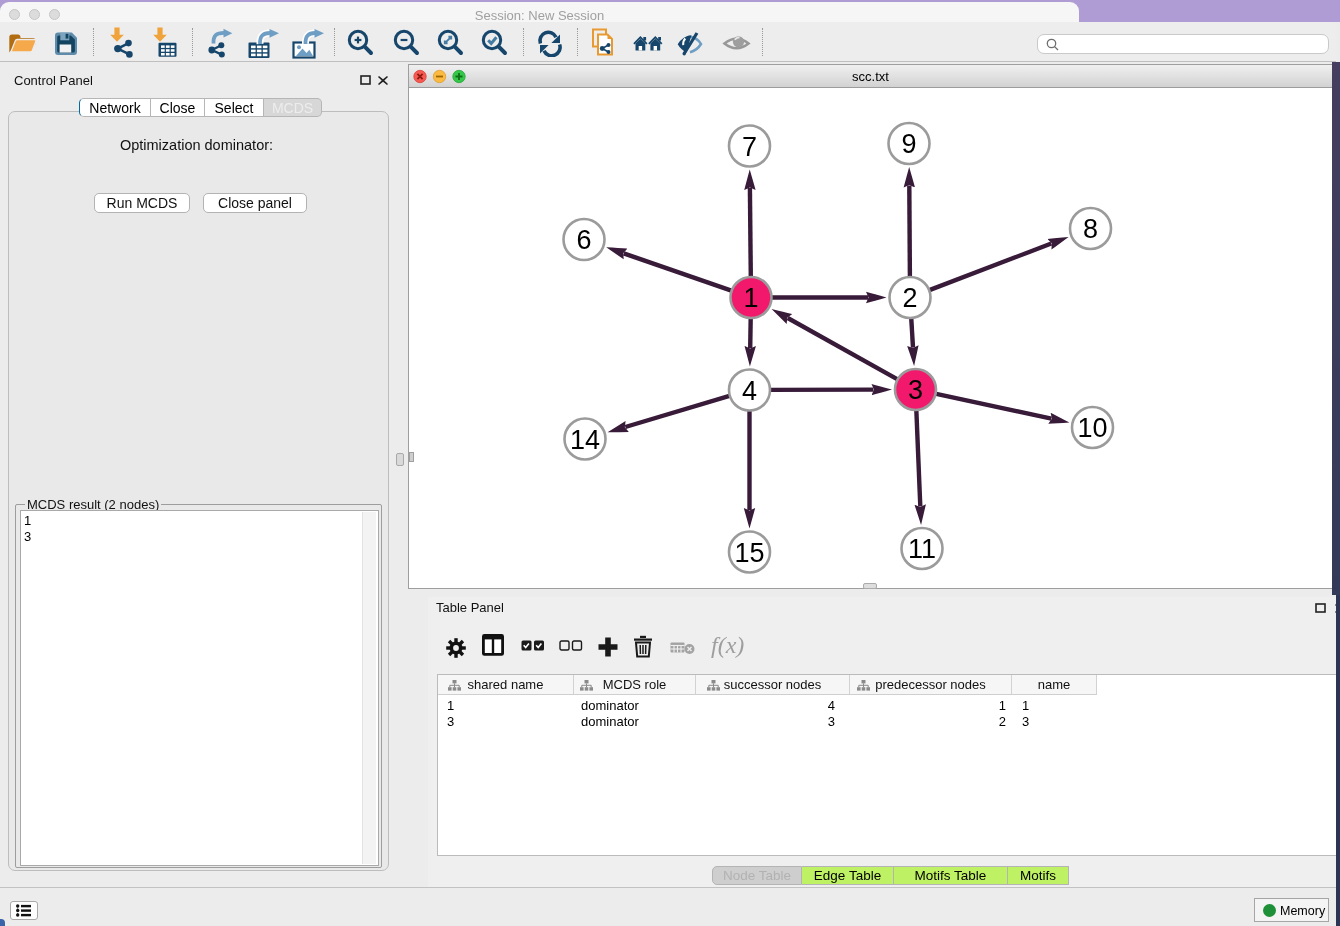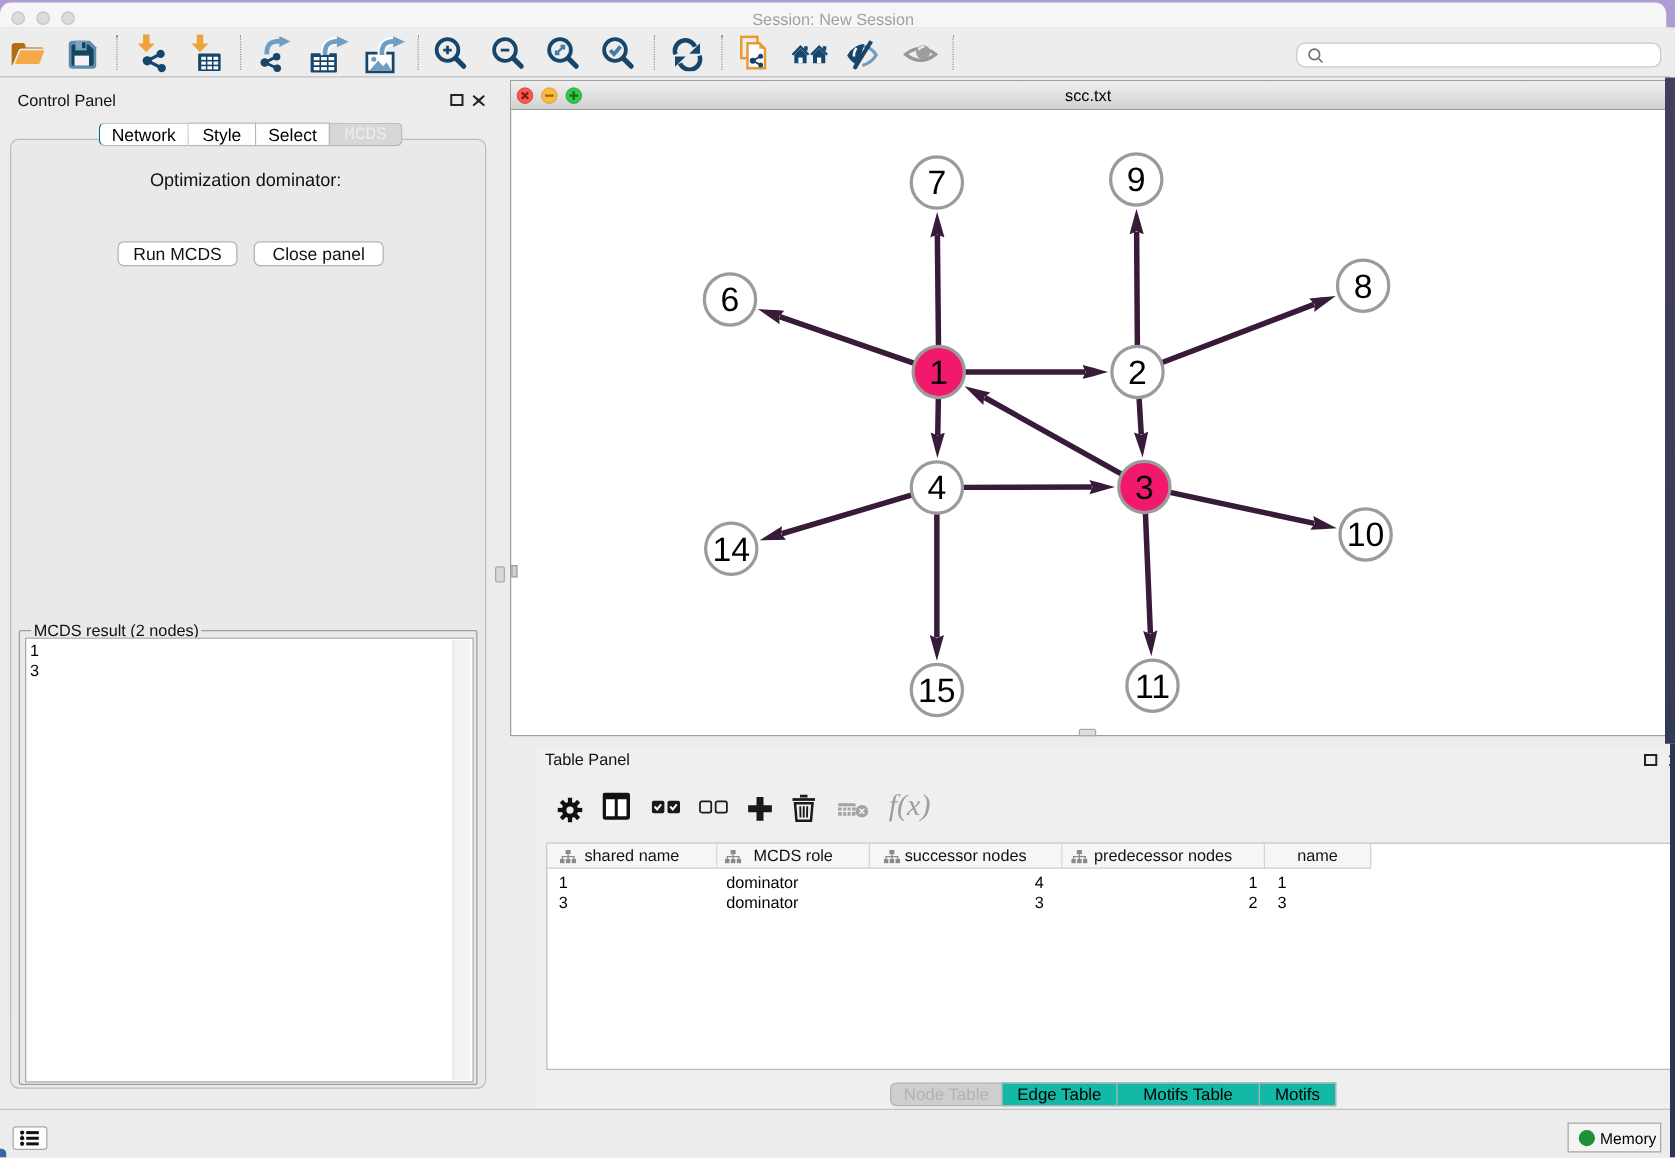--- a/index.html
+++ b/index.html
@@ -1,21 +1,21 @@
 <!DOCTYPE html>
 <html><head>
 <meta charset="utf-8">
 <style>
   * { margin:0; padding:0; box-sizing:border-box; -webkit-font-smoothing:antialiased; }
   html,body { width:1340px; height:926px; overflow:hidden; }
   body { font-family:"Liberation Sans", sans-serif; background:#ececec; position:relative; }
   .abs { position:absolute; }
   
   #purple { left:0; top:0; width:1340px; height:22px; background:#af9cd4; }
-  #titlebar { left:0; top:2px; width:1333px; height:20px; background:#f6f6f6; border-radius:9px 9px 0 0; }
+  #titlebar { left:0; top:2px; width:1079px; height:20px; background:#f6f6f6; border-radius:9px 9px 0 0; }
   #titlebar .tl { position:absolute; top:7px; width:11px; height:11px; border-radius:50%; background:#dcdcdc; border:1px solid #c6c6c6; }
   #title-text { width:100%; text-align:center; top:6px; font-size:13px; color:#a0a0a0; }
   
   #toolbar { left:0; top:22px; width:1336px; height:40px; background:#ededed; border-bottom:1px solid #bfbfbf; }
   .sep { position:absolute; top:6px; height:28px; width:0; border-left:1px dotted #9a9a9a; }
   .ticon { position:absolute; top:5px; }
   #searchbox { position:absolute; left:1037px; top:12px; width:292px; height:20px; background:#fff; border:1px solid #c9c9c9; border-radius:7px; }
   
   #cpanel { left:0; top:63px; width:393px; height:824px; background:#ececec; }
   #cp-title { left:14px; top:10px; font-size:13px; color:#111; }
@@ -34,21 +34,21 @@
   #membtn { left:1254px; top:10px; width:75px; height:24px; background:#f4f4f4; border:1px solid #a6a6a6; font-size:13px; }
   
   #netwin { left:408px; top:64px; width:925px; height:525px; background:#fff; border:1px solid #9e9e9e; }
   #nw-titlebar { position:absolute; left:0; top:0; width:100%; height:23px; background:linear-gradient(#f0f0f0,#d2d2d2); border-bottom:1px solid #9c9c9c; }
   
   #tpanel { left:428px; top:597px; width:926px; height:290px; background:#efefef; }
   #tp-title { left:8px; top:3px; font-size:13px; color:#111; }
   #tp-table { position:absolute; left:9px; top:77px; width:910px; height:182px; background:#fff; border:1px solid #bbbbbb; }
   .th { position:absolute; top:0; height:20px; background:#f6f6f6; border-right:1px solid #d2d2d2; border-bottom:1px solid #cfcfcf; font-size:13px; color:#111; text-align:center; line-height:20px; }
   .td { position:absolute; font-size:13px; color:#000; height:16px; line-height:16px; }
-  .btab { position:absolute; top:0; height:19px; background:#14b8a6; border:1px solid #b4b4b4; border-left:none; font-size:13.5px; text-align:center; line-height:18px; color:#000; }
+  .btab { position:absolute; top:0; height:19px; background:#bef264; border:1px solid #b4b4b4; border-left:none; font-size:13.5px; text-align:center; line-height:18px; color:#000; }
   #rightstrip { left:1332px; top:62px; width:8px; height:533px; background:linear-gradient(#453e5e,#333a58); }
   #rightstrip2 { left:1336px; top:595px; width:4px; height:331px; background:#2c3553; }
 </style>
 </head>
 <body>
 <div id="purple" class="abs"></div>
 <div id="titlebar" class="abs">
   <div class="tl" style="left:8.5px"></div>
   <div class="tl" style="left:28.5px"></div>
   <div class="tl" style="left:48.5px"></div>
@@ -207,23 +207,23 @@
 <div id="cpanel" class="abs">
   <div id="cp-title" class="abs">Control Panel</div>
   <svg class="abs" style="left:360px;top:12px" width="12" height="11" viewBox="0 0 12 11">
       <rect x="1" y="1" width="9" height="8" fill="none" stroke="#222" stroke-width="1.6"></rect>
     </svg>
   <svg class="abs" style="left:377px;top:12px" width="12" height="11" viewBox="0 0 12 11">
       <path d="M2 1 L6 4.2 L10 1 L11 2 L7.3 5.5 L11 9 L10 10 L6 6.8 L2 10 L1 9 L4.7 5.5 L1 2 Z" fill="#222"></path>
     </svg>
   <div id="cp-content" class="abs"></div>
   <div class="tabseg" style="left:79px; width:72px; border-radius:5px 0 0 5px; border-left:1px solid #0369a1; top:35px;">Network</div>
-  <div class="tabseg" style="left:151px; width:54px; top:35px;">Style</div>
+  <div class="tabseg" style="left:151px; width:54px; top:35px;">Close</div>
   <div class="tabseg" style="left:205px; width:59px; top:35px;">Select</div>
-  <div class="tabseg" style="left:264px; width:58px; border-radius:0 5px 5px 0; background:#d7d7d7; color:#ededed; top:35px;font-family:Liberation Mono, monospace;">MCDS</div>
+  <div class="tabseg" style="left:264px; width:58px; border-radius:0 5px 5px 0; background:#d7d7d7; color:#ededed; top:35px;">MCDS</div>
   <div id="opt-label" class="abs">Optimization dominator:</div>
   <div class="btn" style="left:94px; top:130px; width:96px;">Run MCDS</div>
   <div class="btn" style="left:203px; top:130px; width:104px;">Close panel</div>
   <div id="fieldset" class="abs">
     <div id="fs-legend">MCDS result (2 nodes)</div>
     <div id="fs-white">
       <div style="position:absolute;left:3px;top:2px;font-size:13px;line-height:16px;">1<br>3</div>
       <div id="fs-scroll"></div>
     </div>
   </div>

